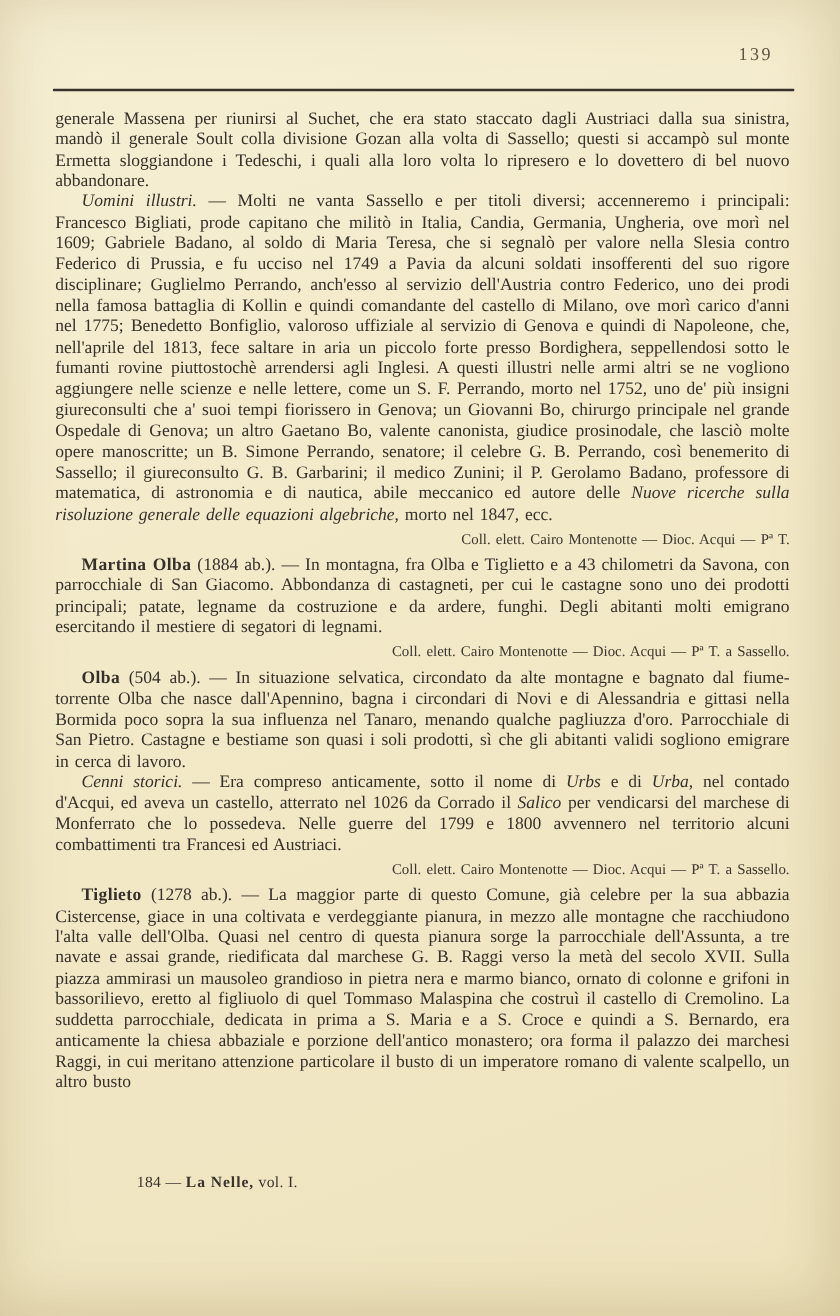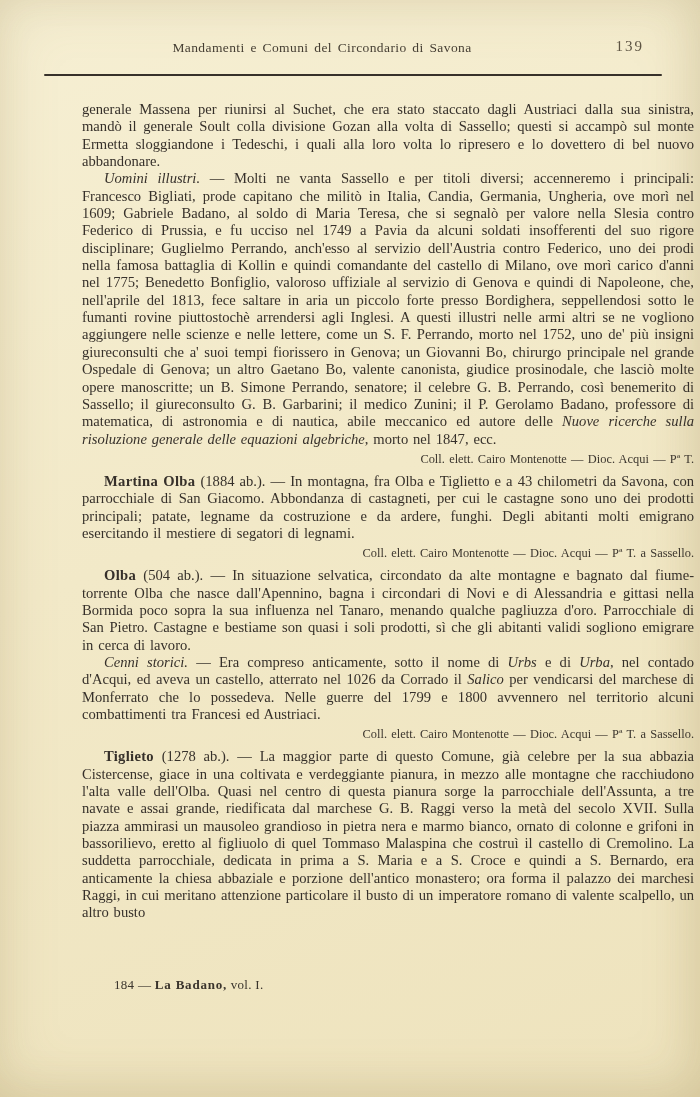--- a/index.html
+++ b/index.html
@@ -21,25 +21,24 @@
     letter-spacing:.4px;word-spacing:2px;
   }
   .page-number{
     position:absolute;right:14px;top:-2px;font-size:15px;color:#5d5443;letter-spacing:2px;
   }
   .rule{
     position:absolute;top:74px;left:44px;width:618px;height:2px;
     background:#37312a;border-radius:1px;
   }
   .body{
-    position:absolute;top:101px;left:46px;width:612px;
+    position:absolute;top:91px;left:46px;width:612px;
     font-size:14.6px;line-height:17.35px;
     text-align:justify;
     word-spacing:1.2px;
-    margin-left:36px;
   }
   .body p{margin:0;text-indent:22px;}
   .body p.noindent{text-indent:0;}
   .coll{
     text-indent:0 !important;
     text-align:right;
     font-size:12.4px;
     line-height:14px;
     margin:4px 0 7px 0 !important;
     color:#3c362e;
@@ -51,21 +50,20 @@
     font-size:13px;color:#3a342c;letter-spacing:.3px;
   }
   .footer b{letter-spacing:.8px;}
 </style>
 </head>
 <body>
 
 <div class="page">
 
   <div class="header">
-    <span class="running-title">Mandamenti e Comuni del Circondario di Savona</span>
     <span class="page-number">139</span>
   </div>
 
   <div class="rule"></div>
 
   <div class="body">
 
     <p class="noindent">generale Massena per riunirsi al Suchet, che era stato staccato dagli Austriaci dalla sua sinistra, mandò il generale Soult colla divisione Gozan alla volta di Sassello; questi si accampò sul monte Ermetta sloggiandone i Tedeschi, i quali alla loro volta lo ripresero e lo dovettero di bel nuovo abbandonare.</p>
 
     <p><em>Uomini illustri.</em><span> — Molti ne vanta Sassello e per titoli diversi; accenneremo i principali: Francesco Bigliati, prode capitano che militò in Italia, Candia, Germania, Ungheria, ove morì nel 1609; Gabriele Badano, al soldo di Maria Teresa, che si segnalò per valore nella Slesia contro Federico di Prussia, e fu ucciso nel 1749 a Pavia da alcuni soldati insofferenti del suo rigore disciplinare; Guglielmo Perrando, anch'esso al servizio dell'Austria contro Federico, uno dei prodi nella famosa battaglia di Kollin e quindi comandante del castello di Milano, ove morì carico d'anni nel 1775; Benedetto Bonfiglio, valoroso uffiziale al servizio di Genova e quindi di Napoleone, che, nell'aprile del 1813, fece saltare in aria un piccolo forte presso Bordighera, seppellendosi sotto le fumanti rovine piuttostochè arrendersi agli Inglesi. A questi illustri nelle armi altri se ne vogliono aggiungere nelle scienze e nelle lettere, come un S. F. Perrando, morto nel 1752, uno de' più insigni giureconsulti che a' suoi tempi fiorissero in Genova; un Giovanni Bo, chirurgo principale nel grande Ospedale di Genova; un altro Gaetano Bo, valente canonista, giudice prosinodale, che lasciò molte opere manoscritte; un B. Simone Perrando, senatore; il celebre G. B. Perrando, così benemerito di Sassello; il giureconsulto G. B. Garbarini; il medico Zunini; il P. Gerolamo Badano, professore di matematica, di astronomia e di nautica, abile meccanico ed autore delle </span><em>Nuove ricerche sulla risoluzione generale delle equazioni algebriche</em><span>, morto nel 1847, ecc.</span></p>
@@ -79,15 +77,15 @@
     <p><span class="lead-bold">Olba</span><span> (504 ab.). — In situazione selvatica, circondato da alte montagne e bagnato dal fiume-torrente Olba che nasce dall'Apennino, bagna i circondari di Novi e di Alessandria e gittasi nella Bormida poco sopra la sua influenza nel Tanaro, menando qualche pagliuzza d'oro. Parrocchiale di San Pietro. Castagne e bestiame son quasi i soli prodotti, sì che gli abitanti validi sogliono emigrare in cerca di lavoro.</span></p>
 
     <p><em>Cenni storici.</em><span> — Era compreso anticamente, sotto il nome di </span><em>Urbs</em><span> e di </span><em>Urba</em><span>, nel contado d'Acqui, ed aveva un castello, atterrato nel 1026 da Corrado il </span><em>Salico</em><span> per vendicarsi del marchese di Monferrato che lo possedeva. Nelle guerre del 1799 e 1800 avvennero nel territorio alcuni combattimenti tra Francesi ed Austriaci.</span></p>
 
     <p class="coll">Coll. elett. Cairo Montenotte — Dioc. Acqui — Pª T. a Sassello.</p>
 
     <p><span class="lead-bold">Tiglieto</span><span> (1278 ab.). — La maggior parte di questo Comune, già celebre per la sua abbazia Cistercense, giace in una coltivata e verdeggiante pianura, in mezzo alle montagne che racchiudono l'alta valle dell'Olba. Quasi nel centro di questa pianura sorge la parrocchiale dell'Assunta, a tre navate e assai grande, riedificata dal marchese G. B. Raggi verso la metà del secolo XVII. Sulla piazza ammirasi un mausoleo grandioso in pietra nera e marmo bianco, ornato di colonne e grifoni in bassorilievo, eretto al figliuolo di quel Tommaso Malaspina che costruì il castello di Cremolino. La suddetta parrocchiale, dedicata in prima a S. Maria e a S. Croce e quindi a S. Bernardo, era anticamente la chiesa abbaziale e porzione dell'antico monastero; ora forma il palazzo dei marchesi Raggi, in cui meritano attenzione particolare il busto di un imperatore romano di valente scalpello, un altro busto</span></p>
 
   </div>
 
-  <div class="footer"><span>184 — </span><b>La Badano,</b><span> vol. I.</span></div>
+  <div class="footer"><span>184 — </span><b>La Nelle,</b><span> vol. I.</span></div>
 
 </div>
 
 </body></html>

